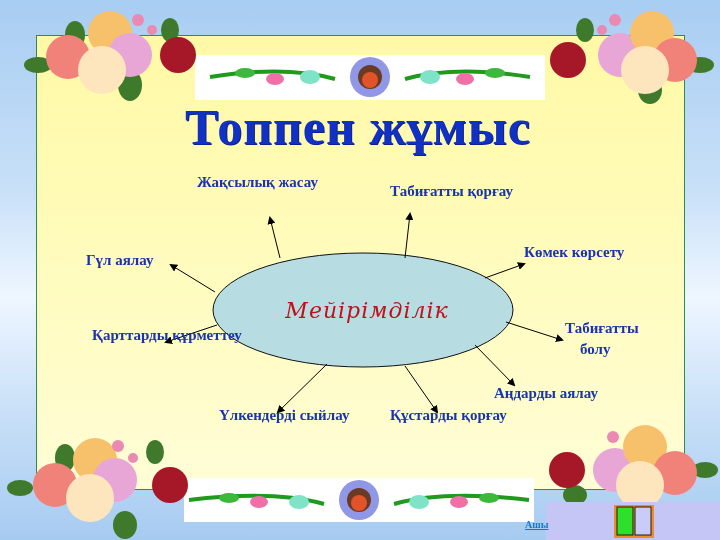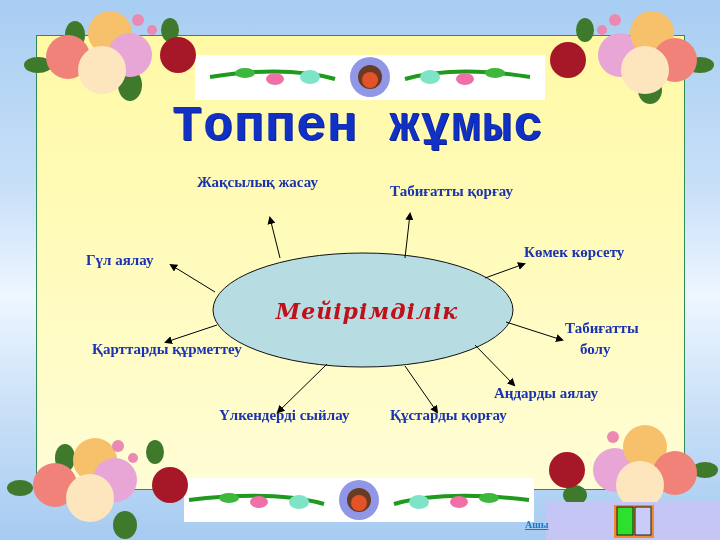--- a/index.html
+++ b/index.html
@@ -13,31 +13,31 @@
     background: linear-gradient(180deg, #fff9a6 0%, #fffbb8 40%, #fffdd6 100%);
     border:1px solid #2e8b57;
   }
   .banner {
     position:absolute; background:#ffffff;
   }
   .banner-top { left:195px; top:55px; width:350px; height:45px; }
   .banner-bottom { left:184px; top:478px; width:350px; height:44px; }
   .title {
     position:absolute; left:0; width:716px; top:97px; text-align:center;
-    font-family: Liberation Mono, monospace; font-weight:bold; font-size:50px;
+    font-family: Liberation Serif, serif; font-weight:bold; font-size:50px;
     color:#1131c4; letter-spacing:1px; line-height:60px;
     text-shadow: 1px 1px 0 #0b2290;
   }
   .lbl {
     position:absolute; color:#1a33b0; font-family:"Liberation Serif", serif;
     font-weight:bold; font-size:15px; line-height:17px; white-space:nowrap;
   }
   .center-text {
     position:absolute; left:213px; width:308px; top:298px; text-align:center;
-    font-family:"DejaVu Serif", serif; font-style:italic; font-weight:bold;
+    font-family:"DejaVu Serif", serif; font-style:italic; font-weight:normal;
     font-size:22px; color:#c0101a; letter-spacing:1px;
   }
   svg.diagram { position:absolute; left:0; top:0; }
   .flowers { position:absolute; }
   .nav-box {
     position:absolute; left:546px; top:502px; width:174px; height:38px; background:#c5c6f6;
   }
   .nav-link {
     position:absolute; left:525px; top:519px; font-family:Liberation Serif, serif;
     font-size:10px; font-weight:bold; color:#1878c8; text-decoration:underline;
@@ -160,16 +160,16 @@
 </svg>
 
 <div class="center-text">Мейірімділік</div>
 
 <span class="lbl" style="left:197px;top:174px">Жақсылық жасау</span>
 <span class="lbl" style="left:390px;top:183px">Табиғатты қорғау</span>
 <span class="lbl" style="left:524px;top:244px">Көмек көрсету</span>
 <span class="lbl" style="left:86px;top:252px">Гүл аялау</span>
 <span class="lbl" style="left:565px;top:320px">Табиғатты</span>
 <span class="lbl" style="left:580px;top:341px">болу</span>
-<span class="lbl" style="left:92px;top:341px">Қарттарды құрметтеу</span>
+<span class="lbl" style="left:92px;top:327px">Қарттарды құрметтеу</span>
 <span class="lbl" style="left:494px;top:385px">Аңдарды аялау</span>
 <span class="lbl" style="left:219px;top:407px">Үлкендерді сыйлау</span>
 <span class="lbl" style="left:390px;top:407px">Құстарды қорғау</span>
 
 </body></html>

